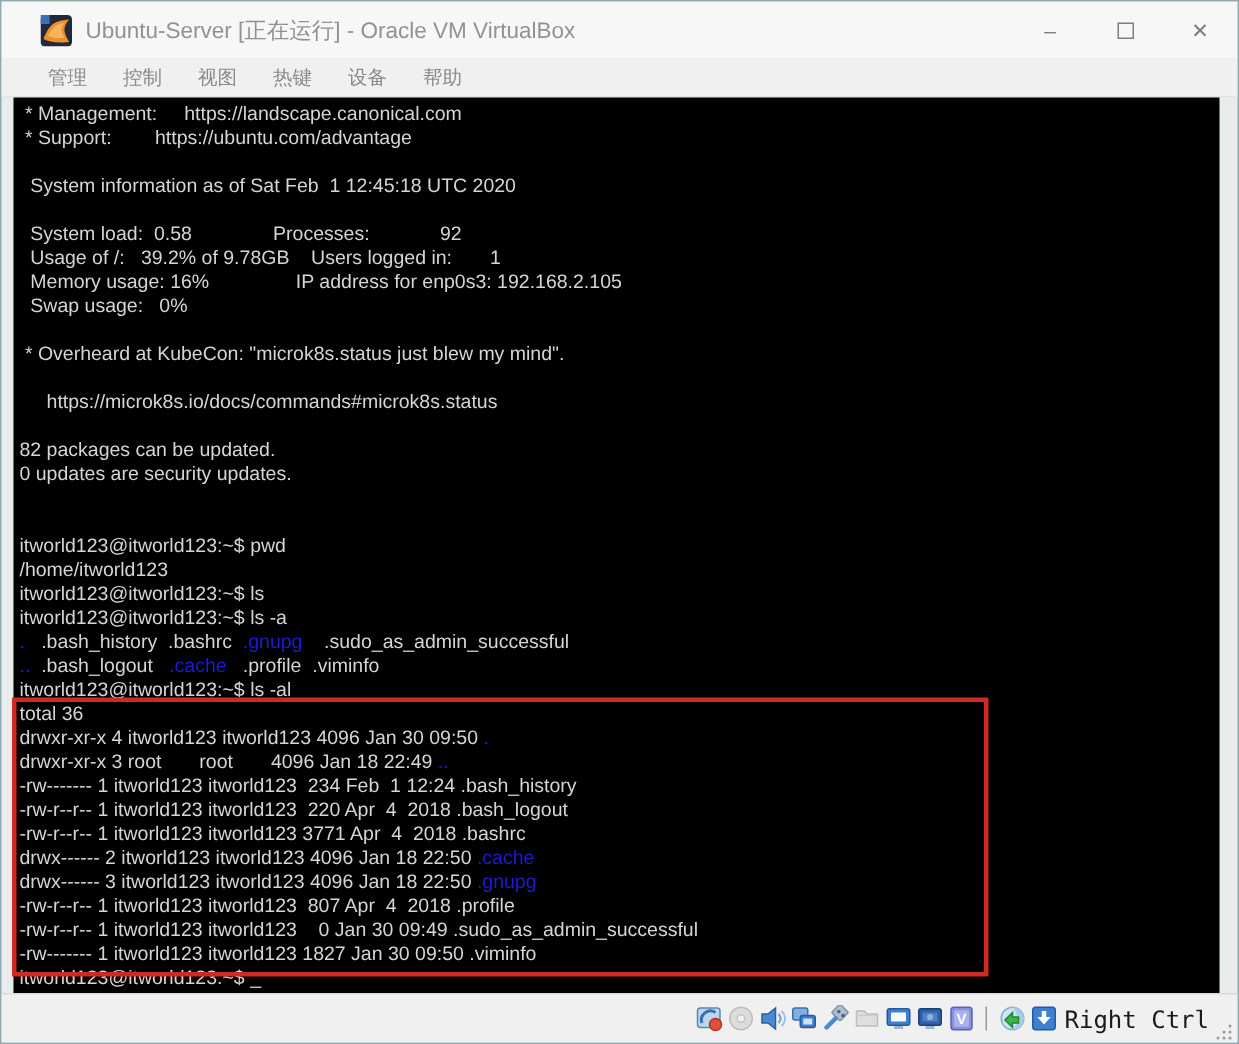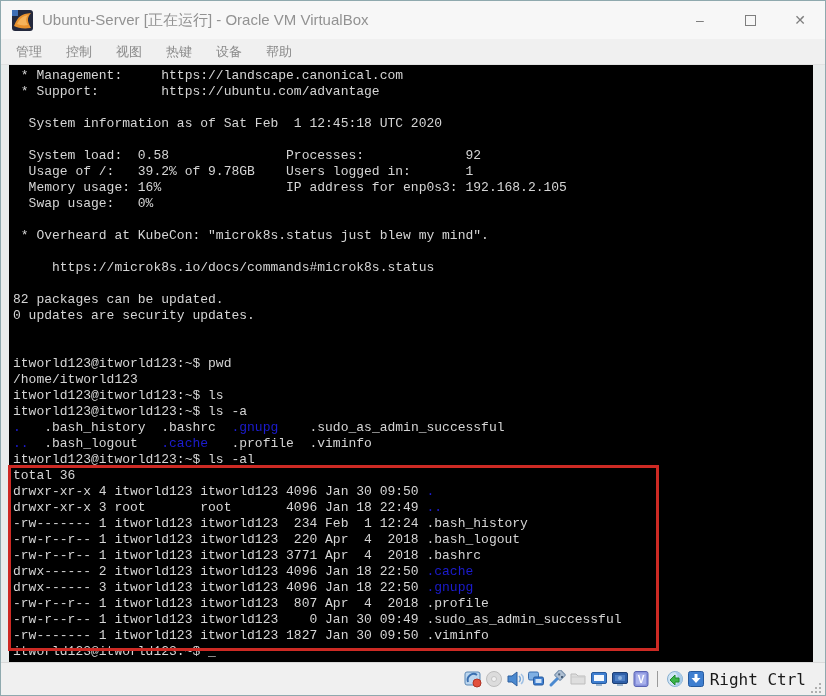--- a/index.html
+++ b/index.html
@@ -9,50 +9,50 @@
   .window {
     position:relative; width:826px; height:696px;
     background:#e9ecec;
     border:1px solid #8fa9ae;
     overflow:hidden;
   }
 
   
   .titlebar {
     height:38px; display:flex; align-items:center;
-    background:#f7f7f7; padding-left:11px;
+    background:#f7f7f7; padding-left:26px;
   }
   .app-icon { width:21px; height:21px; flex:0 0 auto; }
   .title-text {
     margin-left:9px; font-size:15px; color:#929292; flex:1 1 auto;
     white-space:nowrap; overflow:hidden;
   }
   .win-controls { display:flex; height:100%; }
   .win-btn {
     width:50px; height:100%; display:flex; align-items:center; justify-content:center;
     color:#7e7e7e; font-size:14px; cursor:default;
   }
   .max-glyph { width:11px; height:11px; border:1px solid #7e7e7e; display:inline-block; }
 
   
   .menubar {
     height:26px; display:flex; align-items:center;
-    background:#f0f0f0; padding-left:3px;
+    background:#f0f0f0; padding-left:19px;
     border-bottom:1px solid #e2e2e2;
   }
   .menu-item { padding:4px 12px; font-size:13px; color:#8a8a8a; }
 
   
   .terminal {
     position:absolute; left:8px; top:64px; width:804px; height:597px;
     background:#000; overflow:hidden;
   }
   .term-text {
     position:absolute; left:4px; top:3px;
-    font-family:Liberation Mono, monospace;
+    font-family:Liberation Sans, sans-serif;
     font-size:13px; line-height:16px; color:#d5d5d5;
     white-space:pre;
   }
   .term-line { height:16px; white-space:pre; }
   .dir { color:#1c1cd0; }
   .cursor { color:#d5d5d5; }
 
   
   .highlight-box {
     position:absolute; left:7px; top:464px; width:651px; height:186px;

